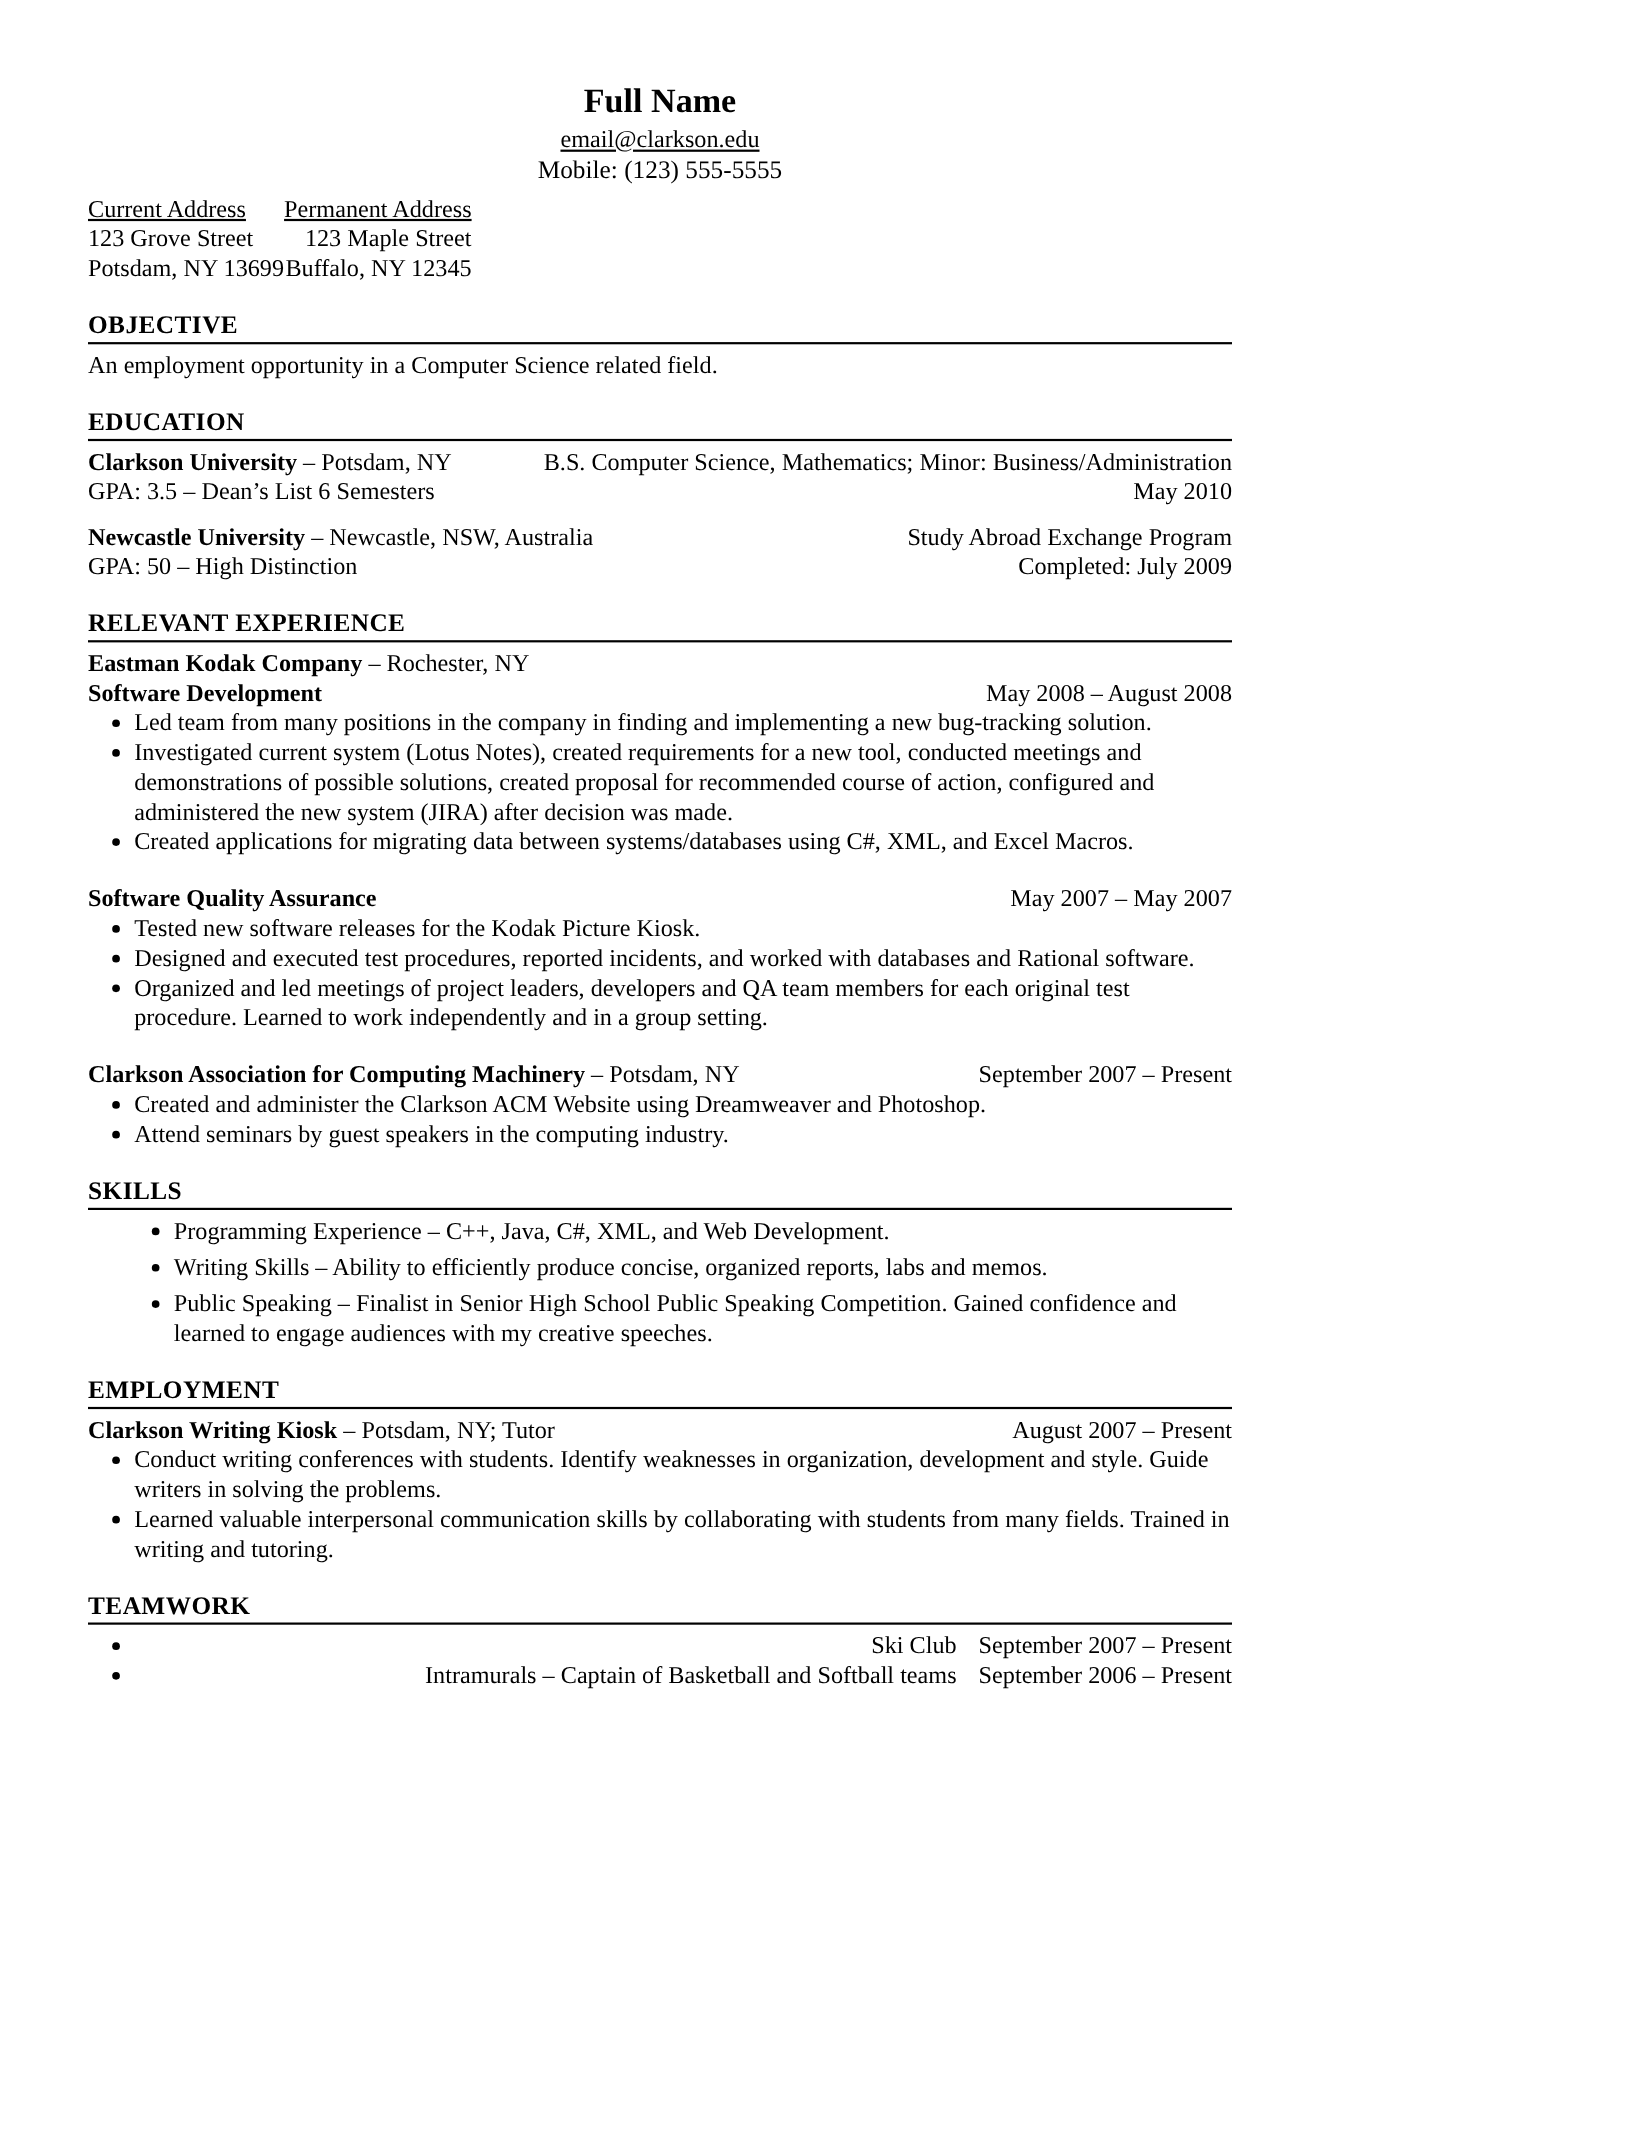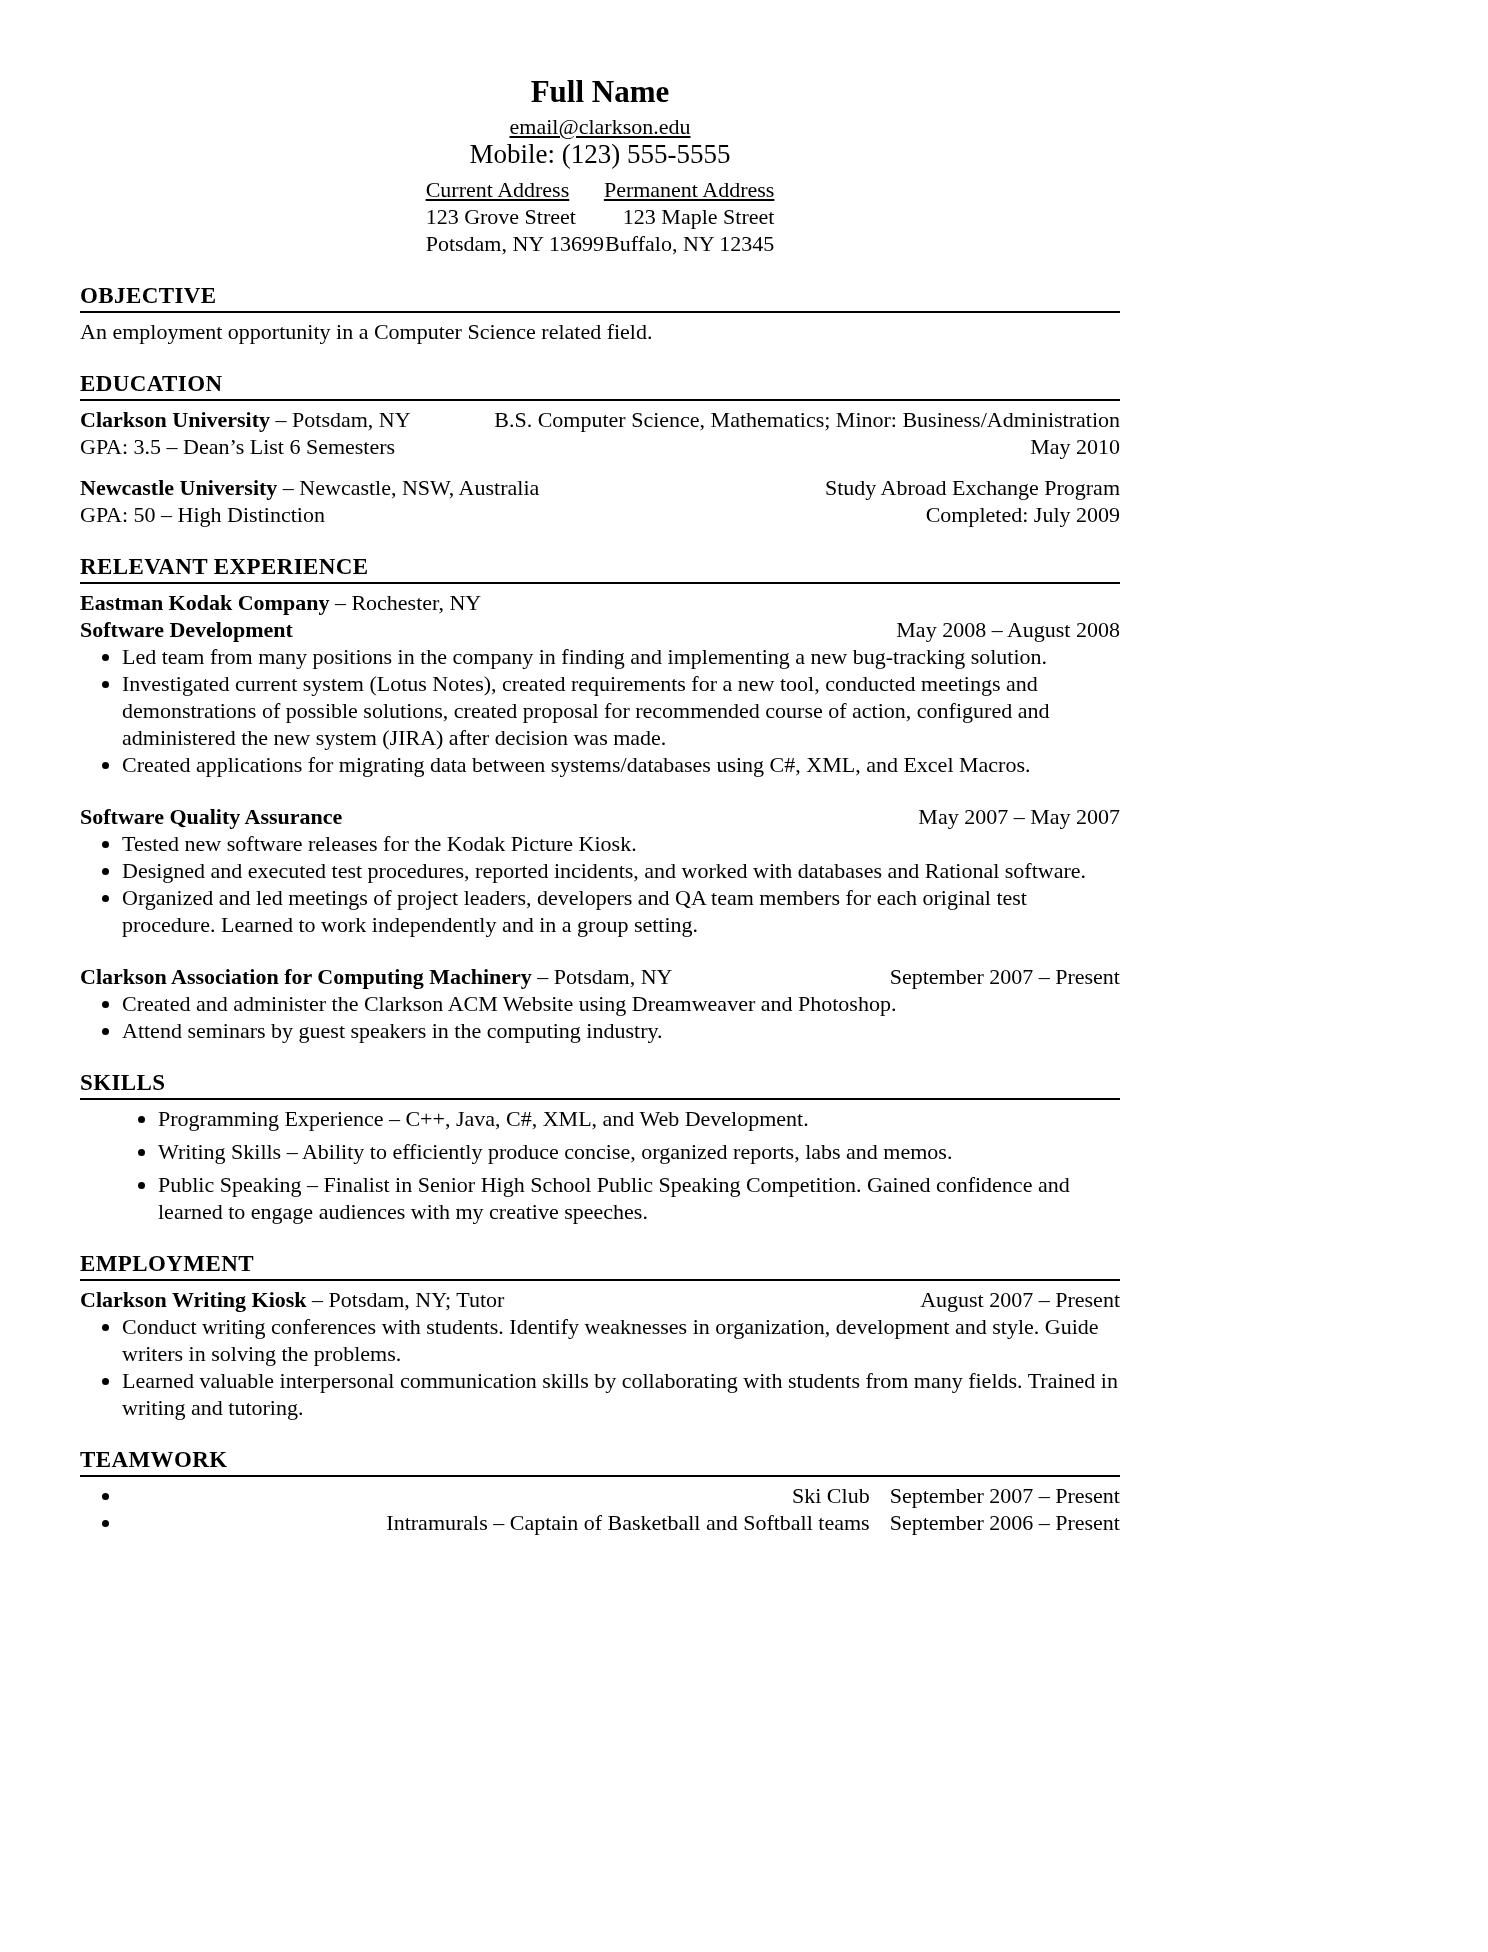--- a/index.html
+++ b/index.html
@@ -15,24 +15,24 @@
     background: #ffffff;
     box-sizing: border-box;
     padding: 74px 16px 80px 80px;
   }
   .content { width: 1040px; }
 
   
   .name-line { text-align: center; font-size: 31px; font-weight: bold; line-height: 36px; }
   .email-line { text-align: center; margin-top: 3px; }
   .link { text-decoration: underline; cursor: pointer; }
-  .mobile-line { text-align: center; font-size: 27px; margin-top: 1px; }
+  .mobile-line { text-align: center; font-size: 23px; margin-top: 1px; }
 
   
-  .addresses { display: flex; justify-content: center; margin-top: 8px; }
+  .addresses { display: flex; justify-content: flex-start; margin-top: 8px; }
   .addr-right { text-align: right; }
   .addr-label { text-decoration: underline; }
 
   
   .section { margin-top: 25px; }
   .section-heading {
     font-size: 23px;
     font-weight: bold;
     letter-spacing: 0.4px;
     margin: 0 0 5px 0;

